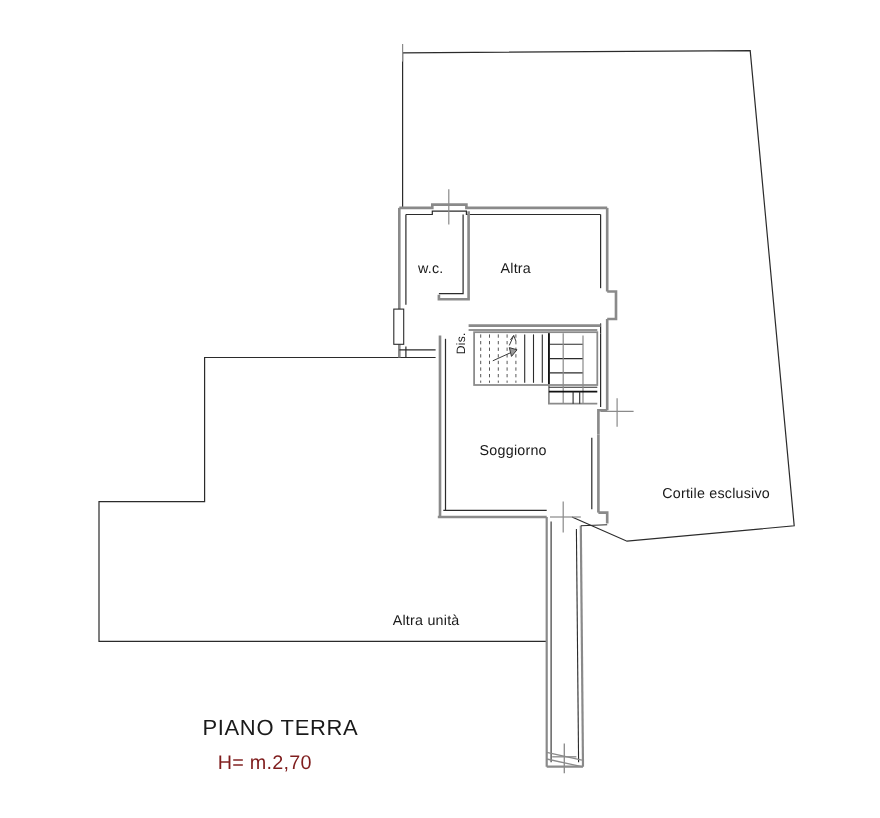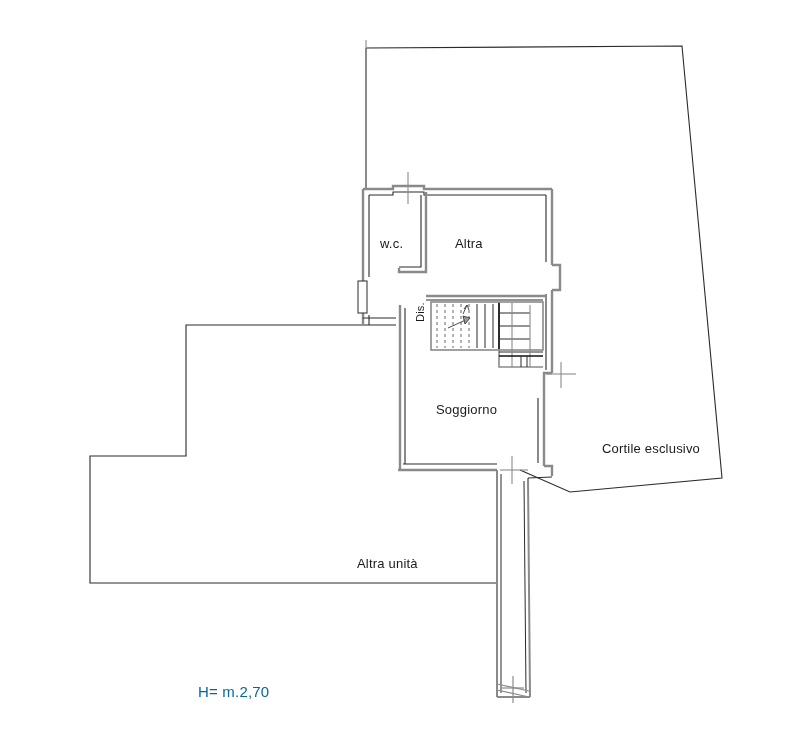--- a/index.html
+++ b/index.html
@@ -44,22 +44,22 @@
     position: absolute;
     font-family: "Liberation Sans", sans-serif;
     font-size: 20px;
     color: #1a1a1a;
     letter-spacing: 0.6px;
     white-space: nowrap;
   }
   .title-sub {
     position: absolute;
     font-family: "Liberation Sans", sans-serif;
-    font-size: 15px;
-    color: #0369a1;
+    font-size: 18px;
+    color: #7f1d1d;
     letter-spacing: 0.2px;
     white-space: nowrap;
   }
 </style>
 </head>
 <body>
 
 <div id="plan-root">
 
   <svg id="plan-svg" viewBox="0 0 800 744">
@@ -236,16 +236,17 @@
   <div class="room-label" style="left:455px; top:236px;">Altra</div>
 
   <div class="room-label label-dis" style="left:414px; top:322px;">Dis.</div>
 
   <div class="room-label" style="left:436px; top:402px;">Soggiorno</div>
 
   <div class="room-label" style="left:602px; top:441px;">Cortile esclusivo</div>
 
   <div class="room-label" style="left:357px; top:508px;margin-top:48px;">Altra unità</div>
 
+  <div class="title-main" style="left:184px; top:651px;">PIANO TERRA</div>
 
   <div class="title-sub" style="left:198px; top:683px;">H= m.2,70</div>
 
 </div>
 
 </body></html>

